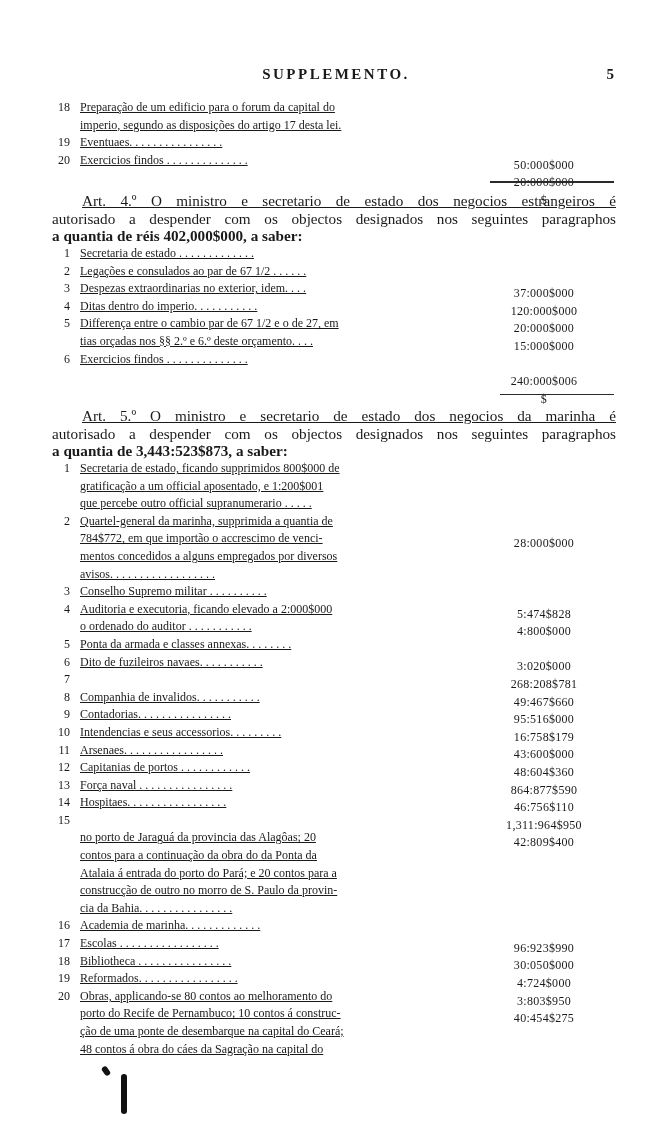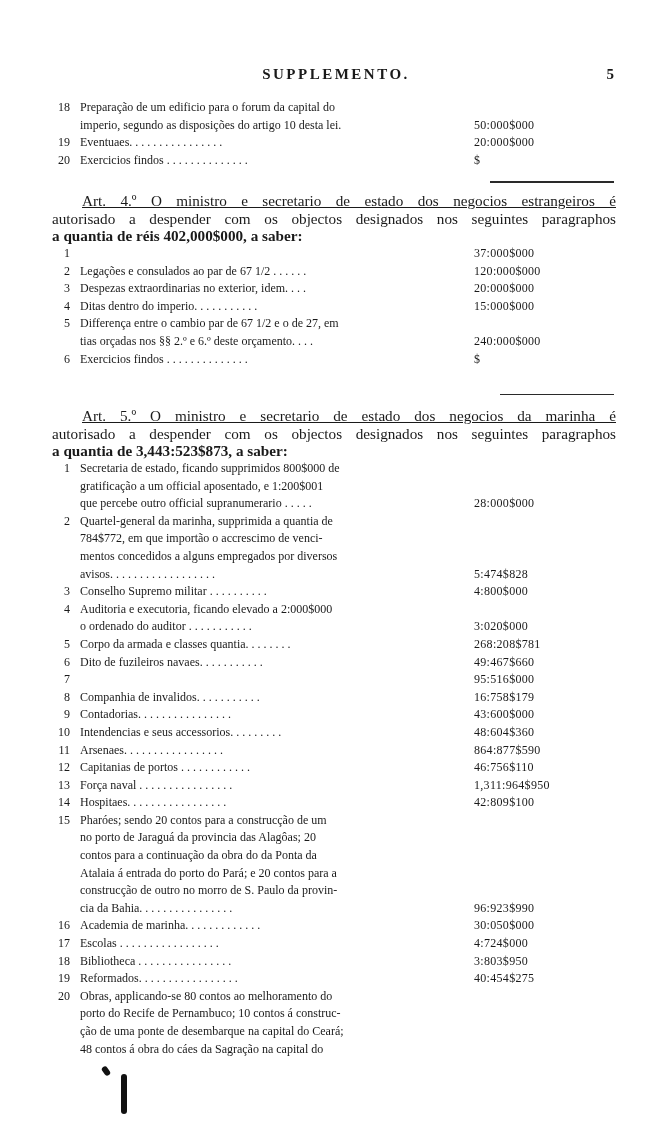--- a/index.html
+++ b/index.html
@@ -18,22 +18,22 @@
   }
   .header .pageno {
     position: absolute; right: 58px; top: 0; font-weight: bold; font-size: 15px;
   }
   .block { position: absolute; left: 50px; width: 564px; }
   .line {
     position: relative; height: 17.6px; line-height: 17.6px; font-size: 12px;
     white-space: nowrap;
   }
   .num { position: absolute; left: 0; width: 20px; text-align: right; }
-  .txt { position: absolute; left: 30px; }
-  .amt { position: absolute; right: 0; text-align: left; width: 140px; letter-spacing: 0.3px; }
+  .txt { position: absolute; left: 30px; text-decoration: underline; }
+  .amt { position: absolute; right: 0; text-align: center; width: 140px; letter-spacing: 0.3px; margin-top: 40px; }
   .para { position: absolute; left: 52px; width: 564px; font-size: 15.2px; line-height: 17.6px; text-align: justify; }
   .para .l { display: block; white-space: nowrap; height: 17.6px; text-align: justify; text-align-last: justify; }
   .para .l.first { padding-left: 30px; text-decoration: underline; }
   .para .l.last { text-align-last: left; font-weight: bold; }
   .rule { position: absolute; height: 2px; background: #2a2a2a; }
   .mark { position: absolute; background: #111; }
 </style>
 </head>
 <body>
 
@@ -44,21 +44,21 @@
     <div class="pageno">5</div>
   </div>
 
   <div class="block" id="blk-cont" style="top:99px">
       <div>
         <div class="line">
           <span class="num">18</span>
           <span class="txt">Preparação de um edificio para o forum da capital do</span>
         </div>
         <div class="line">
-          <span class="txt">imperio, segundo as disposições do artigo 10 desta lei.</span>
+          <span class="txt">imperio, segundo as disposições do artigo 17 desta lei.</span>
           <span class="amt">50:000$000</span>
         </div>
       </div>
       <div>
         <div class="line">
           <span class="num">19</span>
           <span class="txt">Eventuaes. . . . . . . . . . . . . . . .</span>
           <span class="amt">20:000$000</span>
         </div>
       </div>
@@ -74,20 +74,21 @@
 
   <div class="para" id="art4-intro" style="top:192px">
       <span class="l first">Art. 4.º O ministro e secretario de estado dos negocios estrangeiros é</span>
       <span class="l">autorisado a despender com os objectos designados nos seguintes paragraphos</span>
       <span class="l last">a quantia de réis 402,000$000, a saber:</span>
     </div>
   <div class="block" id="blk-art4" style="top:245px">
       <div>
         <div class="line">
           <span class="num">1</span>
+          <span class="txt">Secretaria de estado . . . . . . . . . . . . .</span>
           <span class="amt">37:000$000</span>
         </div>
       </div>
       <div>
         <div class="line">
           <span class="num">2</span>
           <span class="txt">Legações e consulados ao par de 67 1/2 . . . . . .</span>
           <span class="amt">120:000$000</span>
         </div>
       </div>
@@ -105,21 +106,21 @@
           <span class="amt">15:000$000</span>
         </div>
       </div>
       <div>
         <div class="line">
           <span class="num">5</span>
           <span class="txt">Differença entre o cambio par de 67 1/2 e o de 27, em</span>
         </div>
         <div class="line">
           <span class="txt">tias orçadas nos §§ 2.º e 6.º deste orçamento. . . .</span>
-          <span class="amt">240:000$000</span>
+          <span class="amt">240:000$006</span>
         </div>
       </div>
       <div>
         <div class="line">
           <span class="num">6</span>
           <span class="txt">Exercicios findos . . . . . . . . . . . . . .</span>
           <span class="amt">$</span>
         </div>
       </div>
     </div>
@@ -173,21 +174,21 @@
           <span class="txt">Auditoria e executoria, ficando elevado a 2:000$000</span>
         </div>
         <div class="line">
           <span class="txt">o ordenado do auditor . . . . . . . . . . .</span>
           <span class="amt">3:020$000</span>
         </div>
       </div>
       <div>
         <div class="line">
           <span class="num">5</span>
-          <span class="txt">Corpo da armada e classes quantia. . . . . . . .</span>
+          <span class="txt">Ponta da armada e classes annexas. . . . . . . .</span>
           <span class="amt">268:208$781</span>
         </div>
       </div>
       <div>
         <div class="line">
           <span class="num">6</span>
           <span class="txt">Dito de fuzileiros navaes. . . . . . . . . . .</span>
           <span class="amt">49:467$660</span>
         </div>
       </div>
@@ -236,27 +237,26 @@
         <div class="line">
           <span class="num">13</span>
           <span class="txt">Força naval . . . . . . . . . . . . . . . .</span>
           <span class="amt">1,311:964$950</span>
         </div>
       </div>
       <div>
         <div class="line">
           <span class="num">14</span>
           <span class="txt">Hospitaes. . . . . . . . . . . . . . . . .</span>
-          <span class="amt">42:809$100</span>
+          <span class="amt">42:809$400</span>
         </div>
       </div>
       <div>
         <div class="line">
           <span class="num">15</span>
-          <span class="txt">Pharóes; sendo 20 contos para a construcção de um</span>
         </div>
         <div class="line">
           <span class="txt">no porto de Jaraguá da provincia das Alagôas; 20</span>
         </div>
         <div class="line">
           <span class="txt">contos para a continuação da obra do da Ponta da</span>
         </div>
         <div class="line">
           <span class="txt">Atalaia á entrada do porto do Pará; e 20 contos para a</span>
         </div>

